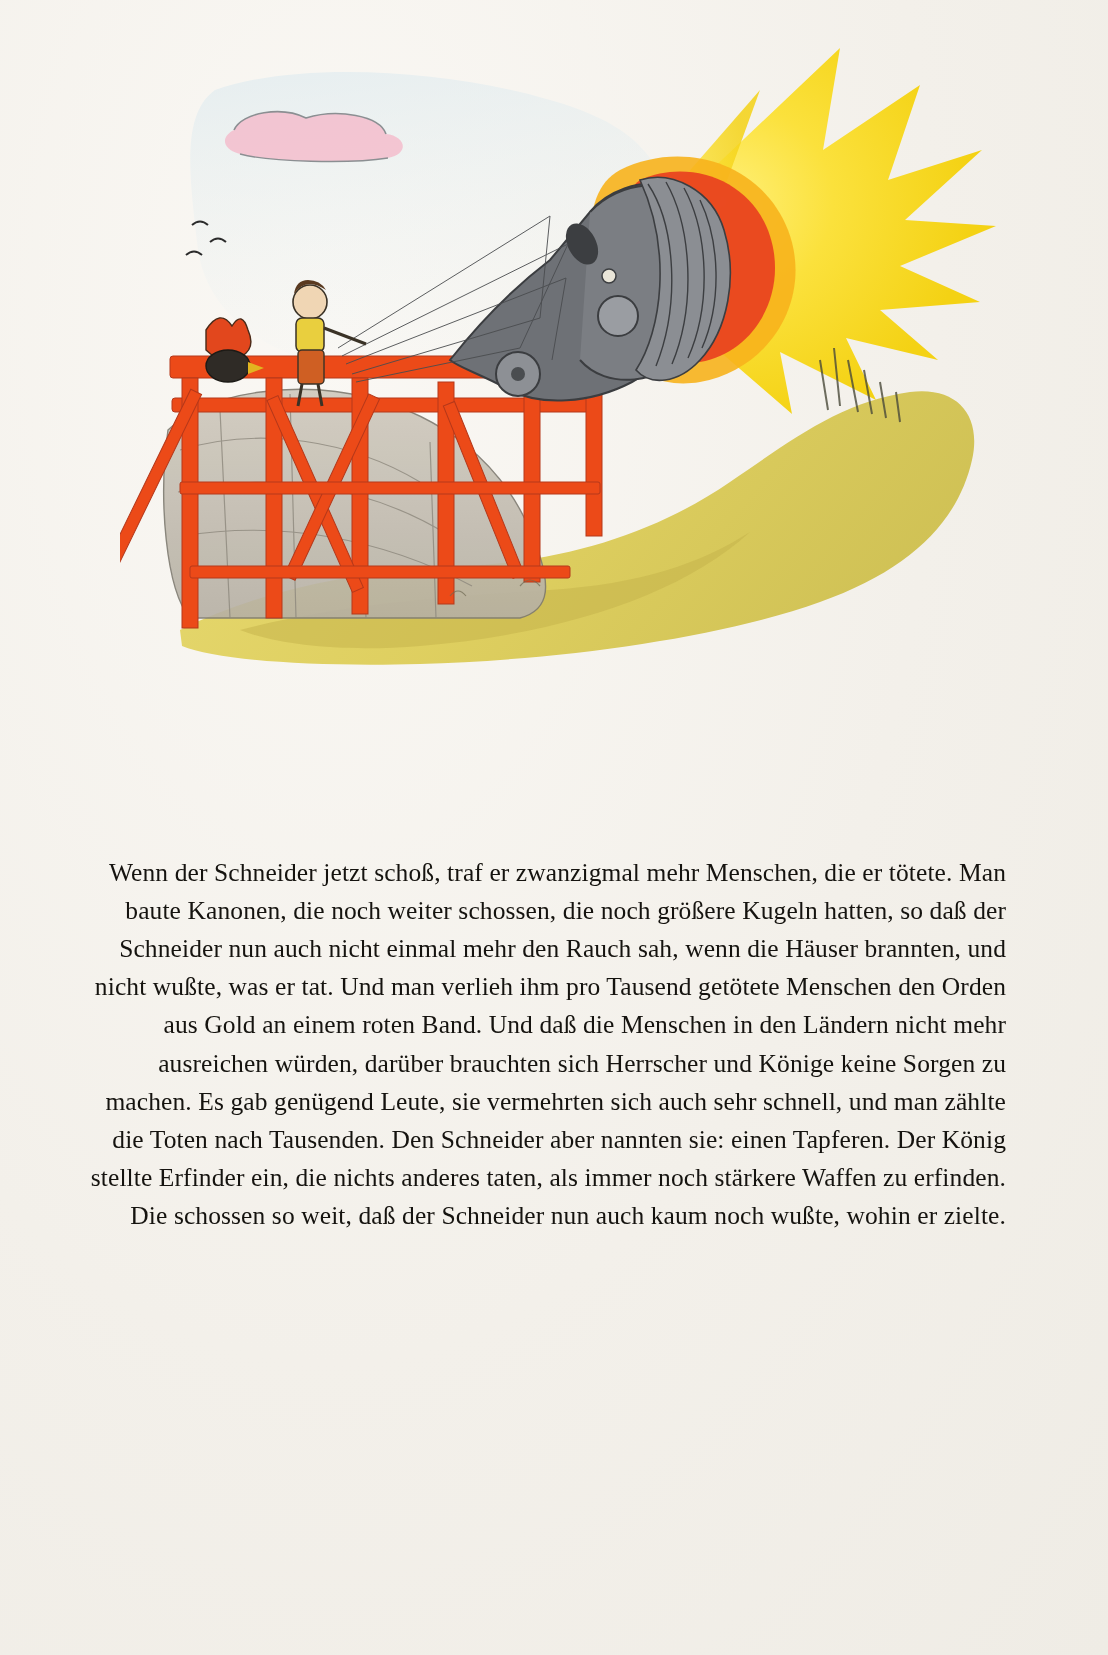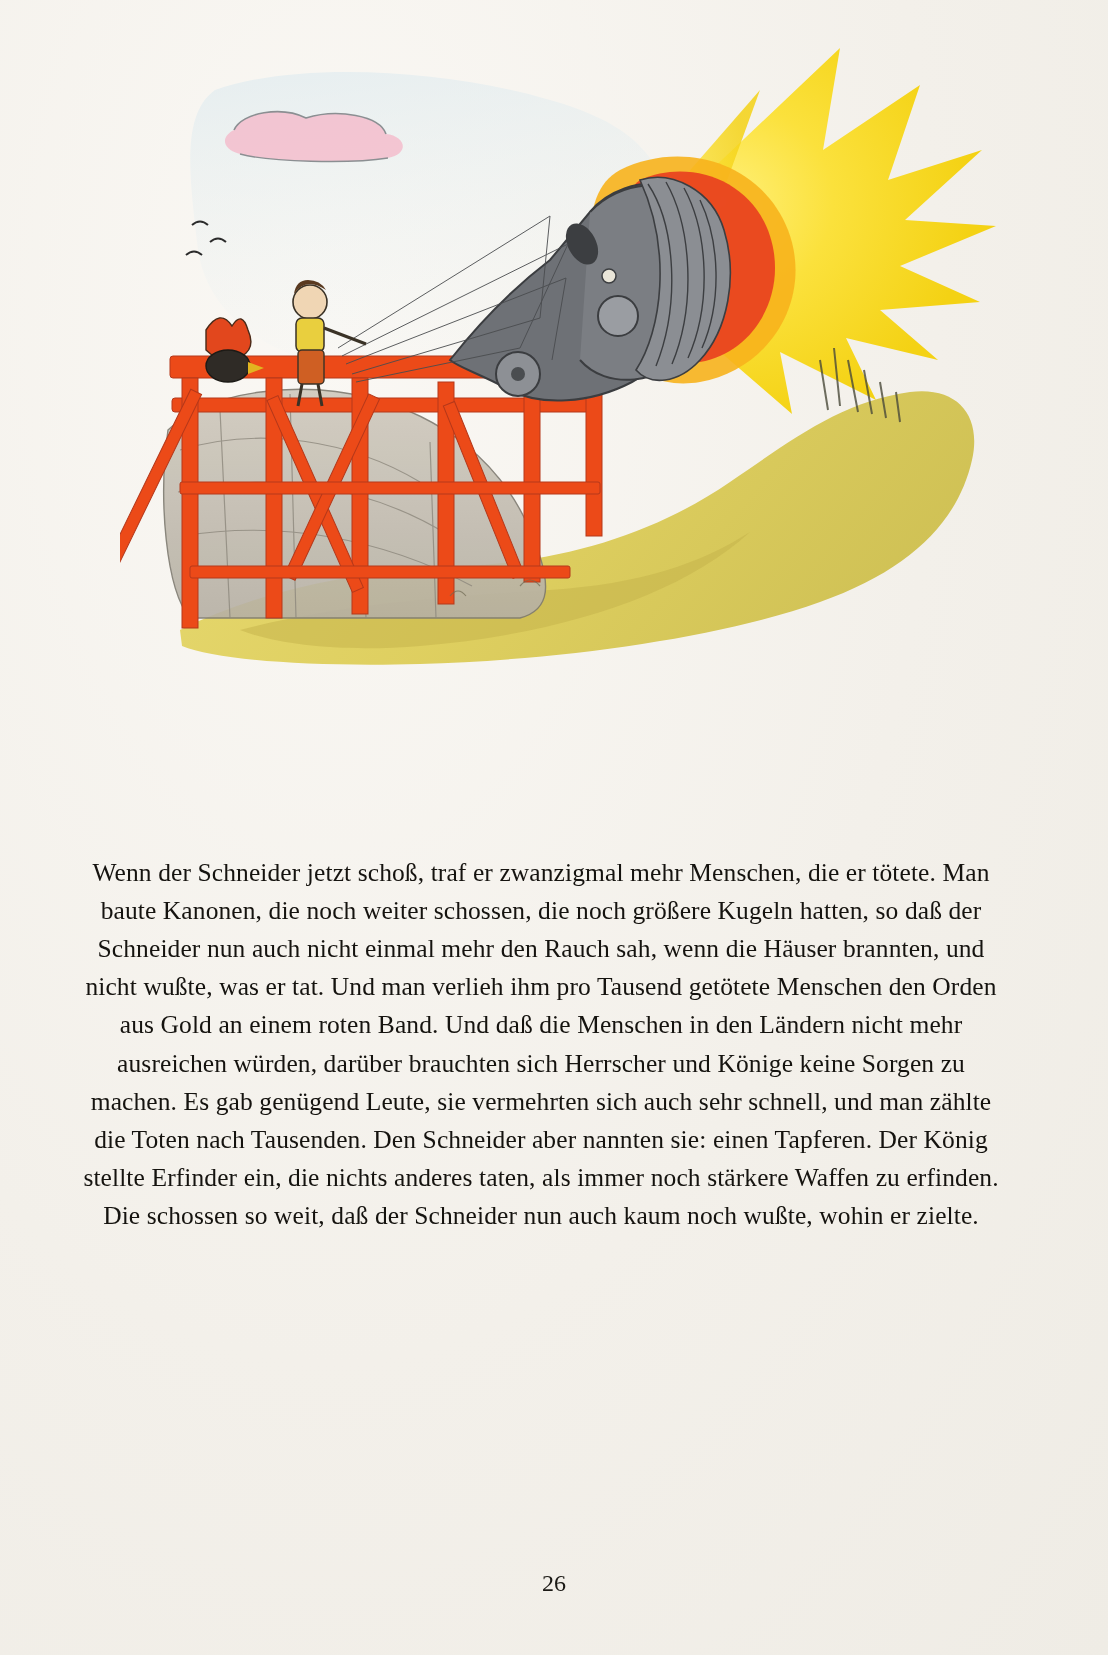--- a/index.html
+++ b/index.html
@@ -44,21 +44,21 @@
 
   
   .body-text {
     position: absolute;
     left: 76px;
     top: 828px;
     width: 930px;
     font-size: 25.5px;
     line-height: 38.2px;
     color: #15130f;
-    text-align: center;
+    text-align: right;
     letter-spacing: 0.1px;
     white-space: pre-wrap;
     font-family: "Liberation Serif", serif;
   }
 
   
   .page-number {
     position: absolute;
     left: 0;
     right: 0;
@@ -206,14 +206,13 @@
 
       <g stroke="#6f6a52" stroke-width="1.2" fill="none" opacity="0.7">
         <path d="M330 566 q8 -10 16 0"></path>
         <path d="M400 556 q10 -12 20 0"></path>
       </g>
     </svg>
   </div>
 
   <p class="body-text">Wenn der Schneider jetzt schoß, traf er zwanzigmal mehr Menschen, die er tötete. Man baute Kanonen, die noch weiter schossen, die noch größere Kugeln hatten, so daß der Schneider nun auch nicht einmal mehr den Rauch sah, wenn die Häuser brannten, und nicht wußte, was er tat. Und man verlieh ihm pro Tausend getötete Menschen den Orden aus Gold an einem roten Band. Und daß die Menschen in den Ländern nicht mehr ausreichen würden, darüber brauchten sich Herrscher und Könige keine Sorgen zu machen. Es gab genügend Leute, sie vermehrten sich auch sehr schnell, und man zählte die Toten nach Tausenden. Den Schneider aber nannten sie: einen Tapferen. Der König stellte Erfinder ein, die nichts anderes taten, als immer noch stärkere Waffen zu erfinden. Die schossen so weit, daß der Schneider nun auch kaum noch wußte, wohin er zielte.</p>
 
-  <div class="page-number">26</div>
 </div>
 
 </body></html>

